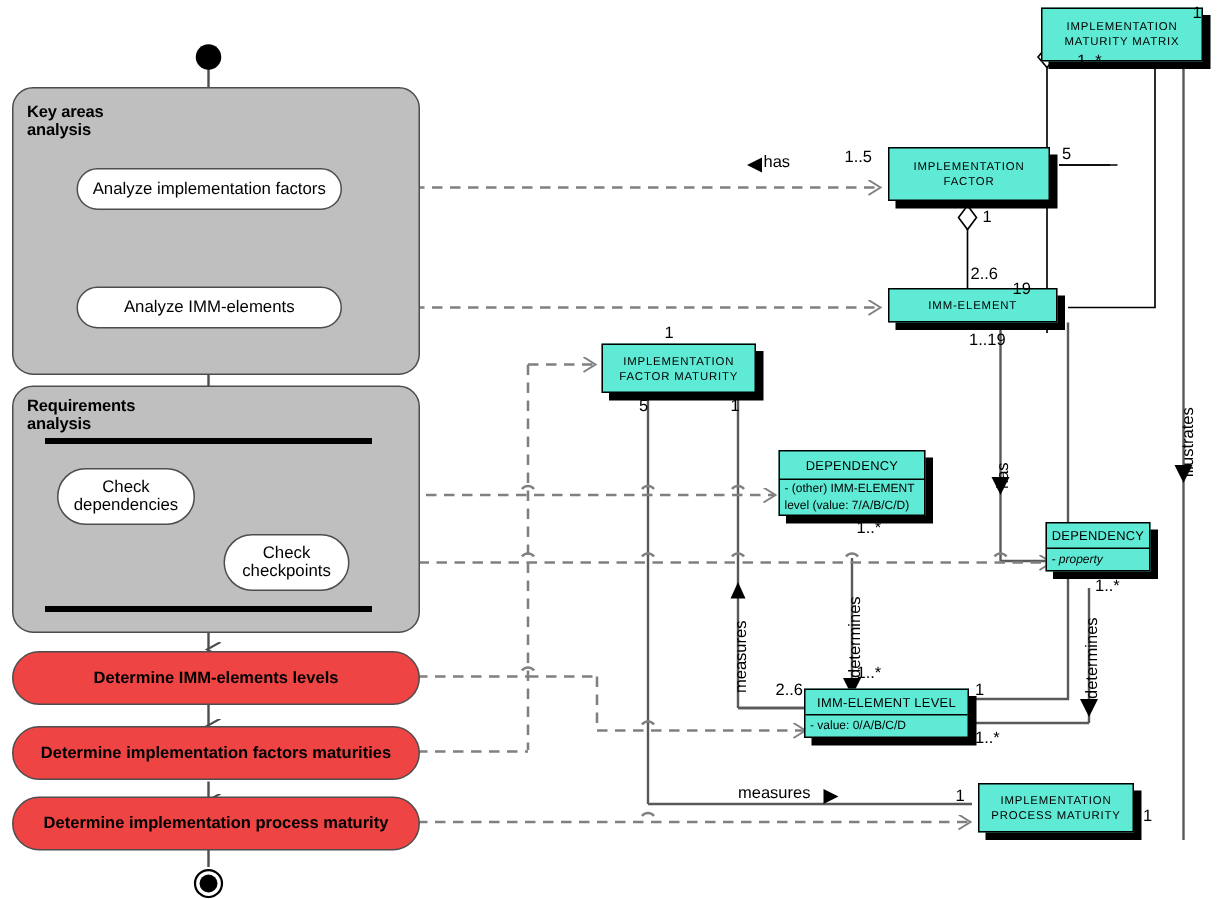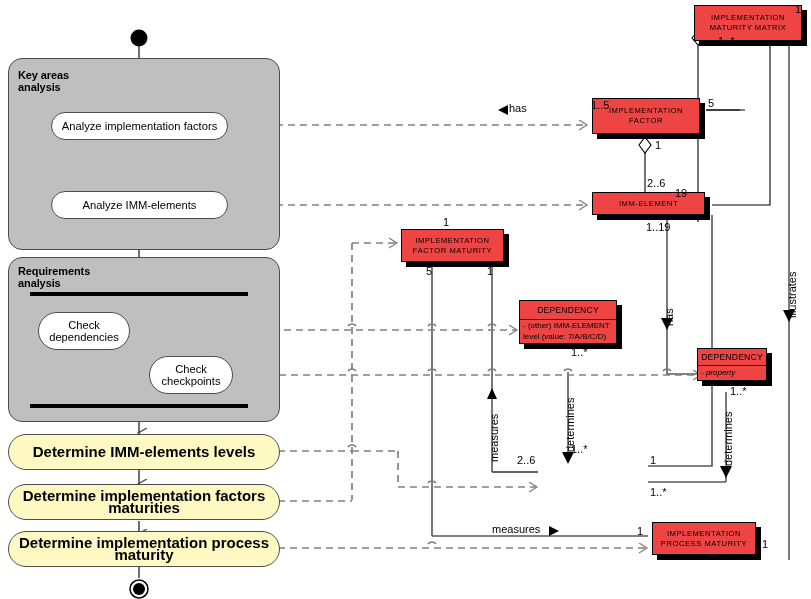--- a/index.html
+++ b/index.html
@@ -16,31 +16,31 @@
   .swimlane-title{
     position:absolute;font-size:11px;font-weight:bold;color:#000;
     line-height:11.5px;white-space:pre-line;letter-spacing:-0.1px;
   }
   .act{
     position:absolute;background:#ffffff;border:1.3px solid #4d4d4d;
     border-radius:22px;box-sizing:border-box;
     display:flex;align-items:center;justify-content:center;text-align:center;
     font-size:11.2px;color:#000;line-height:12.5px;white-space:pre-line;
   }
-  .act.grey{background:#fef9c3;font-weight:bold;font-size:15px;}
+  .act.grey{background:#ef4444;font-weight:bold;font-size:11px;}
   .bar{position:absolute;background:#000;}
 
   
   .cls{position:absolute;box-sizing:border-box;}
   .cls .shadow{
     position:absolute;left:5px;top:5px;right:-5px;bottom:-5px;
     background:#000;
   }
   .cls .body{
-    position:relative;background:#ef4444;border:1.1px solid #000;
+    position:relative;background:#5eead4;border:1.1px solid #000;
     box-sizing:border-box;width:100%;height:100%;
     display:flex;flex-direction:column;
   }
   .cls .name{
     flex:0 0 auto;display:flex;align-items:center;justify-content:center;
     text-align:center;font-size:7.6px;letter-spacing:0.55px;color:#000;
     line-height:10px;white-space:pre-line;padding:2px 3px;box-sizing:border-box;
   }
   .cls .name.big{font-size:8.6px;letter-spacing:0.2px;}
   .cls .sep{height:1.1px;background:#000;flex:0 0 auto;}
@@ -285,33 +285,41 @@
 
   <div class="cls" style="left:697px;top:348px;width:70px;height:33px;">
     <div class="shadow"></div>
     <div class="body">
       <div class="name big" style="height:16px;">DEPENDENCY</div>
       <div class="sep"></div>
       <div class="attrs" style="font-style:italic;">-  property</div>
     </div>
   </div>
 
+  <div class="cls" style="left:536px;top:459px;width:110px;height:33px;">
+    <div class="shadow"></div>
+    <div class="body">
+      <div class="name big" style="height:16px;">IMM-ELEMENT LEVEL</div>
+      <div class="sep"></div>
+      <div class="attrs">-  value: 0/A/B/C/D</div>
+    </div>
+  </div>
 
   <div class="cls" style="left:652px;top:522px;width:104px;height:33px;">
     <div class="shadow"></div>
     <div class="body">
       <div class="name" style="height:100%;">IMPLEMENTATION
 PROCESS MATURITY</div>
     </div>
   </div>
 
   <div class="mult" style="left:795px;top:4px;">1</div>
   <div class="mult" style="left:718px;top:36px;">1..*</div>
 
-  <div class="mult" style="left:563px;top:100px;margin-left:28px;">1..5</div>
+  <div class="mult" style="left:563px;top:100px;">1..5</div>
   <div class="mult" style="left:708px;top:98px;">5</div>
   <div class="mult" style="left:655px;top:140px;">1</div>
 
   <div class="mult" style="left:647px;top:178px;">2..6</div>
   <div class="mult" style="left:675px;top:188px;">19</div>
   <div class="mult" style="left:646px;top:222px;">1..19</div>
 
   <div class="mult" style="left:443px;top:217px;">1</div>
   <div class="mult" style="left:426px;top:266px;">5</div>
   <div class="mult" style="left:487px;top:266px;">1</div>

